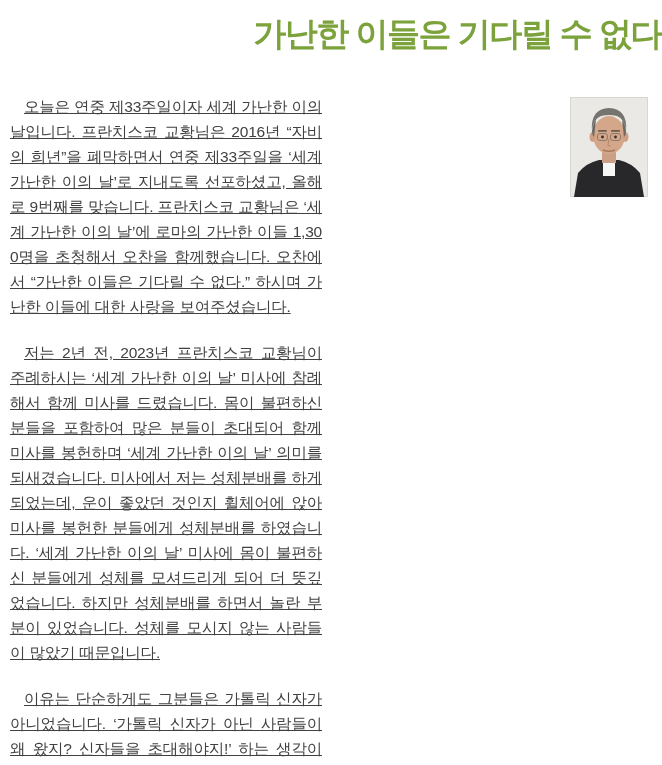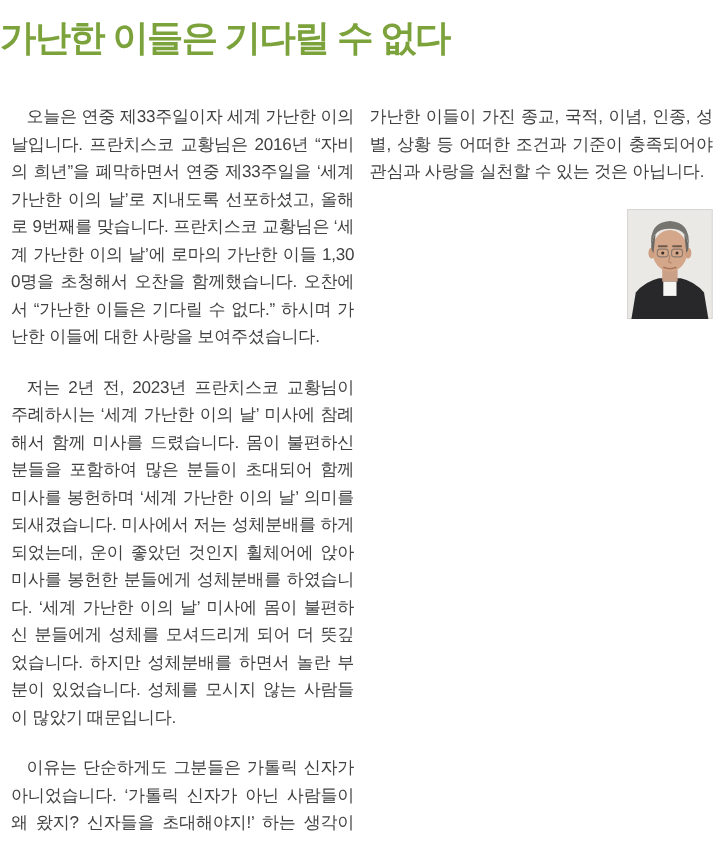--- a/index.html
+++ b/index.html
@@ -3,33 +3,33 @@
 <meta charset="utf-8">
 <style>
   html,body{margin:0;padding:0;}
   body{
     width:662px;height:765px;background:#ffffff;overflow:hidden;
     font-family:"Liberation Sans","DejaVu Sans",sans-serif;
     -webkit-font-smoothing:antialiased;
   }
   .page{width:662px;height:765px;position:relative;}
   .page-title{
-    margin:0;padding-top:13px;text-align:left;
+    margin:0;padding-top:13px;text-align:right;
     font-size:33px;line-height:42px;font-weight:800;
     letter-spacing:-1.5px;color:#7ca23b;
   }
   .columns{
     display:flex;gap:14px;padding:0 10px;margin-top:39px;
   }
   .col{
     width:312px;flex:0 0 312px;
     font-size:15.5px;line-height:25px;color:#414141;
     text-align:justify;word-break:break-all;letter-spacing:-0.2px;
   }
-  .para{margin:0 0 21px;}
+  .para{margin:0 0 21px;text-decoration:underline;}
   .para:last-child{margin-bottom:0;}
   .para.indent{text-indent:14px;}
   .sig-row{
     display:flex;justify-content:flex-end;align-items:flex-end;
     gap:13px;margin-top:3px;
   }
   .photo-frame{
     width:78px;height:100px;flex:0 0 78px;
     background:#ebe9e6;overflow:hidden;
   }
@@ -43,21 +43,20 @@
   <h1 class="page-title" style="color: rgb(124, 162, 59);">가난한 이들은 기다릴 수 없다</h1>
 
   <div class="columns">
     <div class="col" id="left-col">
         <p class="para indent"><span>오늘은 연중 제33주일이자 세계 가난한 이의 날입니다. 프란치스코 교황님은 2016년 “자비의 희년”을 폐막하면서 연중 제33주일을 ‘세계 가난한 이의 날’로 지내도록 선포하셨고, 올해로 9번째를 맞습니다. 프란치스코 교황님은 ‘세계 가난한 이의 날’에 로마의 가난한 이들 1,300명을 초청해서 오찬을 함께했습니다. 오찬에서 “가난한 이들은 기다릴 수 없다.” 하시며 가난한 이들에 대한 사랑을 보여주셨습니다.</span></p>
         <p class="para indent"><span>저는 2년 전, 2023년 프란치스코 교황님이 주례하시는 ‘세계 가난한 이의 날’ 미사에 참례해서 함께 미사를 드렸습니다. 몸이 불편하신 분들을 포함하여 많은 분들이 초대되어 함께 미사를 봉헌하며 ‘세계 가난한 이의 날’ 의미를 되새겼습니다. 미사에서 저는 성체분배를 하게 되었는데, 운이 좋았던 것인지 휠체어에 앉아 미사를 봉헌한 분들에게 성체분배를 하였습니다. ‘세계 가난한 이의 날’ 미사에 몸이 불편하신 분들에게 성체를 모셔드리게 되어 더 뜻깊었습니다. 하지만 성체분배를 하면서 놀란 부분이 있었습니다. 성체를 모시지 않는 사람들이 많았기 때문입니다.</span></p>
         <p class="para indent"><span>이유는 단순하게도 그분들은 가톨릭 신자가 아니었습니다. ‘가톨릭 신자가 아닌 사람들이 왜 왔지? 신자들을 초대해야지!’ 하는 생각이 순간 들었습니다. 성체분배를 마치고 영성체 후 묵상을 하면서 그날 미사의 의미를 확실히 알게 된 것 같습니다. </span></p>
       </div>
     <div class="col" id="right-col">
 
-    <p class="para"><span>가난한 이들이 가진 종교, 국적, 이념, 인종, 성별, 상황 등 어떠한 조건과 기준이 충족되어야 관심과 사랑을 실천할 수 있는 것은 아닙니다.</span></p>
         <div class="sig-row" id="sig-row">
 
     <div class="photo-frame">
       <svg width="78" height="100" viewBox="0 0 78 100" aria-hidden="true">
         <rect x="0" y="0" width="78" height="100" fill="#ebe9e6"></rect>
         <rect x="0" y="0" width="78" height="100" fill="none" stroke="#d8d6d2" stroke-width="2"></rect>
 
         <path d="M4,100 L8,76 Q16,66 29,63 L49,63 Q62,66 70,76 L74,100 Z" fill="#28282b"></path>
 
         <rect x="32" y="52" width="14" height="14" fill="#caa086"></rect>

